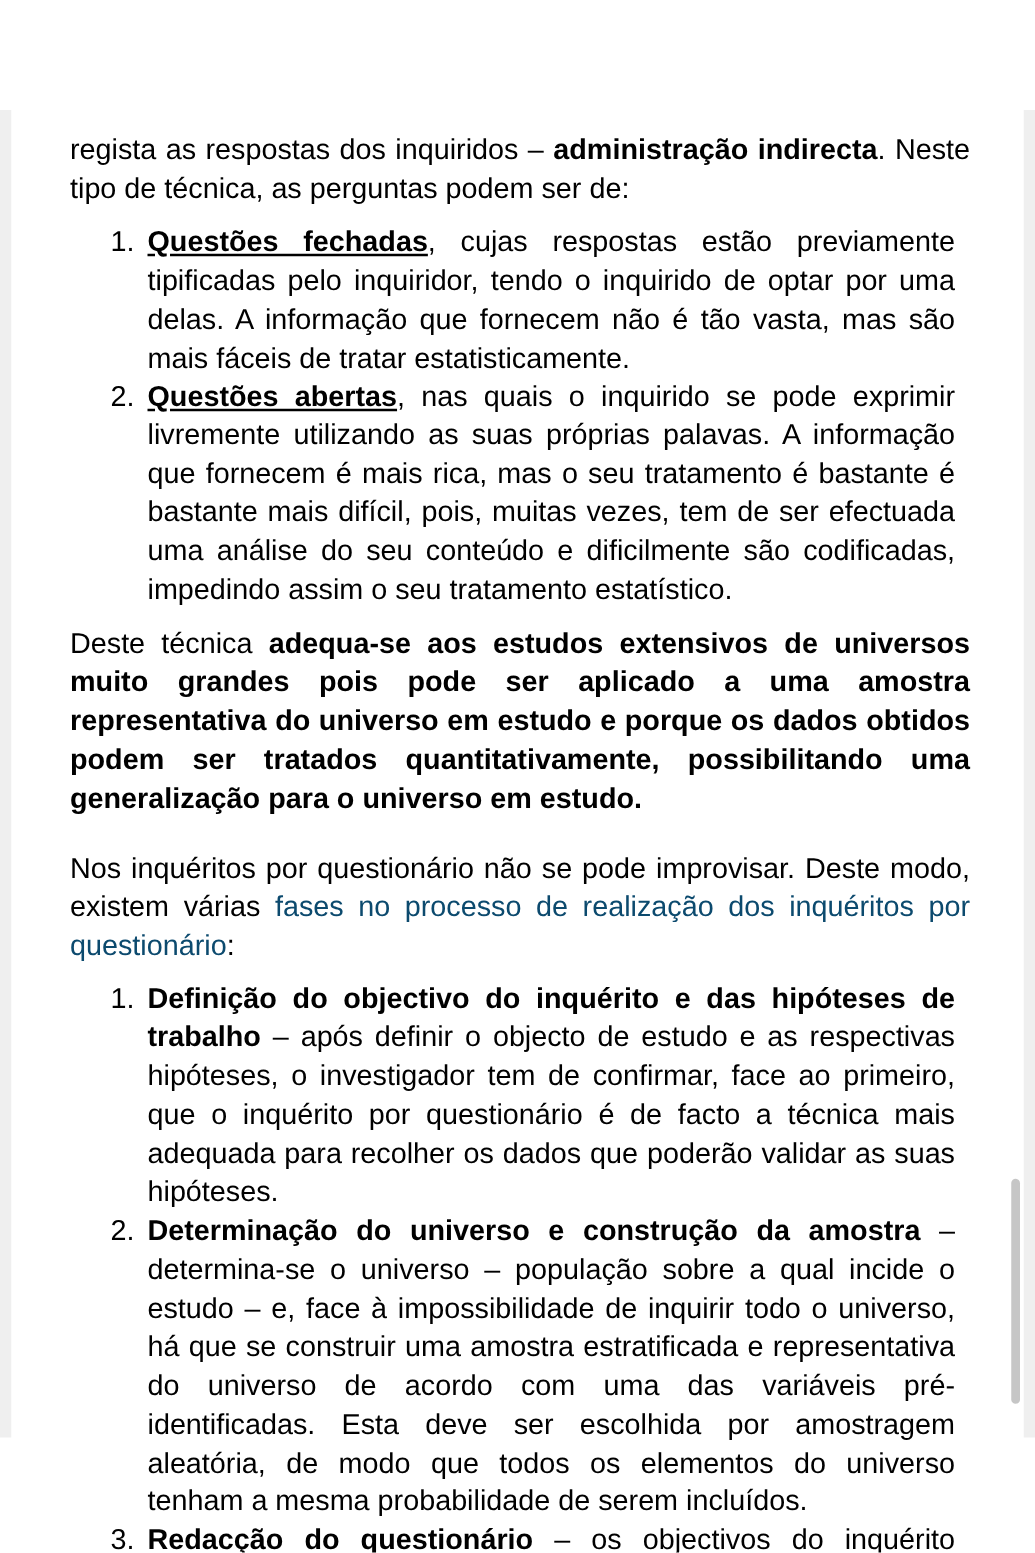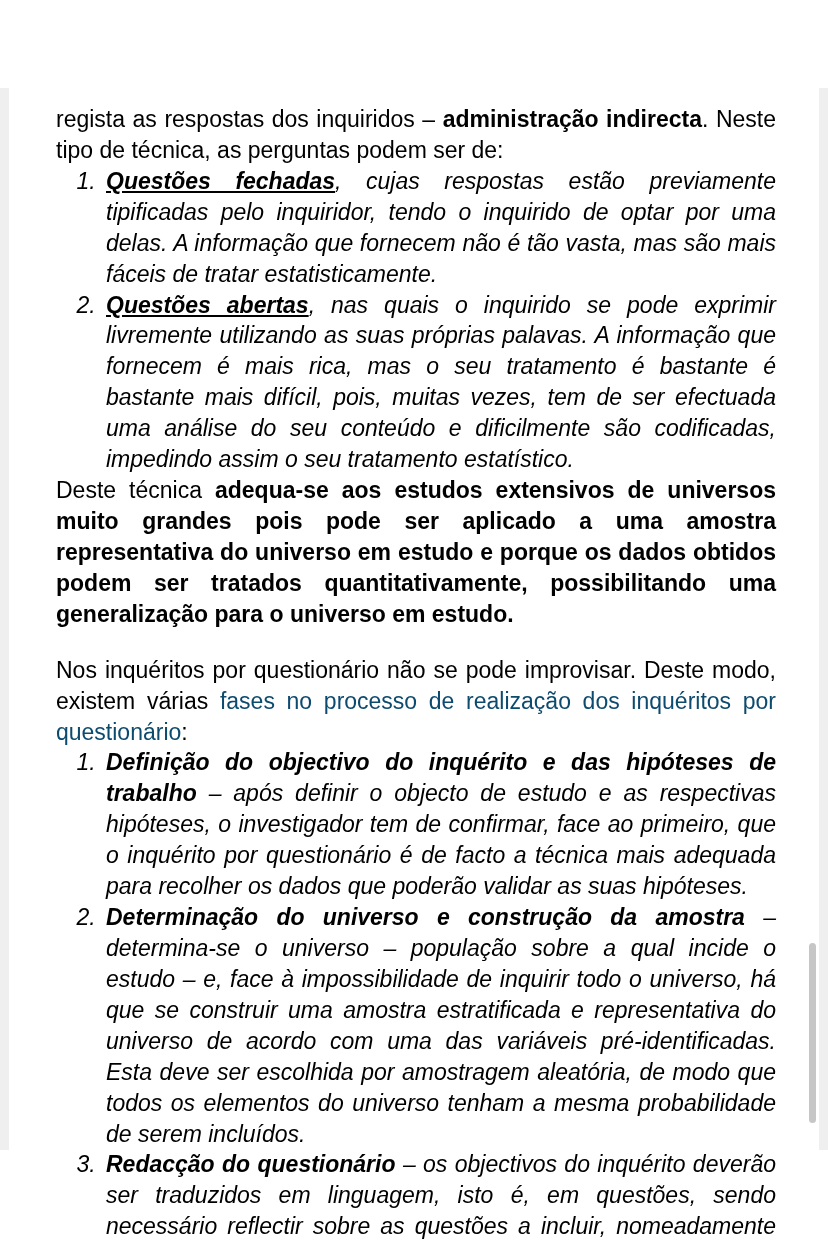--- a/index.html
+++ b/index.html
@@ -70,24 +70,23 @@
     margin: 0 0 0 0;
   }
   .para {
     text-align: justify;
     margin-bottom: 0;
   }
   .bold { font-weight: bold; }
   .bold-u { font-weight: bold; text-decoration: underline; }
   .link { color: #0c4a6e; }
   ol.lvl1 {
-    margin: 0;
+    margin: 12px;
     padding-left: 46px;
     list-style-type: decimal;
-    font-style: italic;
   }
   ol.lvl1 > li {
     text-align: justify;
     margin: 0;
     padding-left: 4px;
   }
   ol.lvl2 {
     margin: 0;
     padding-left: 38px;
     list-style-type: lower-alpha;

